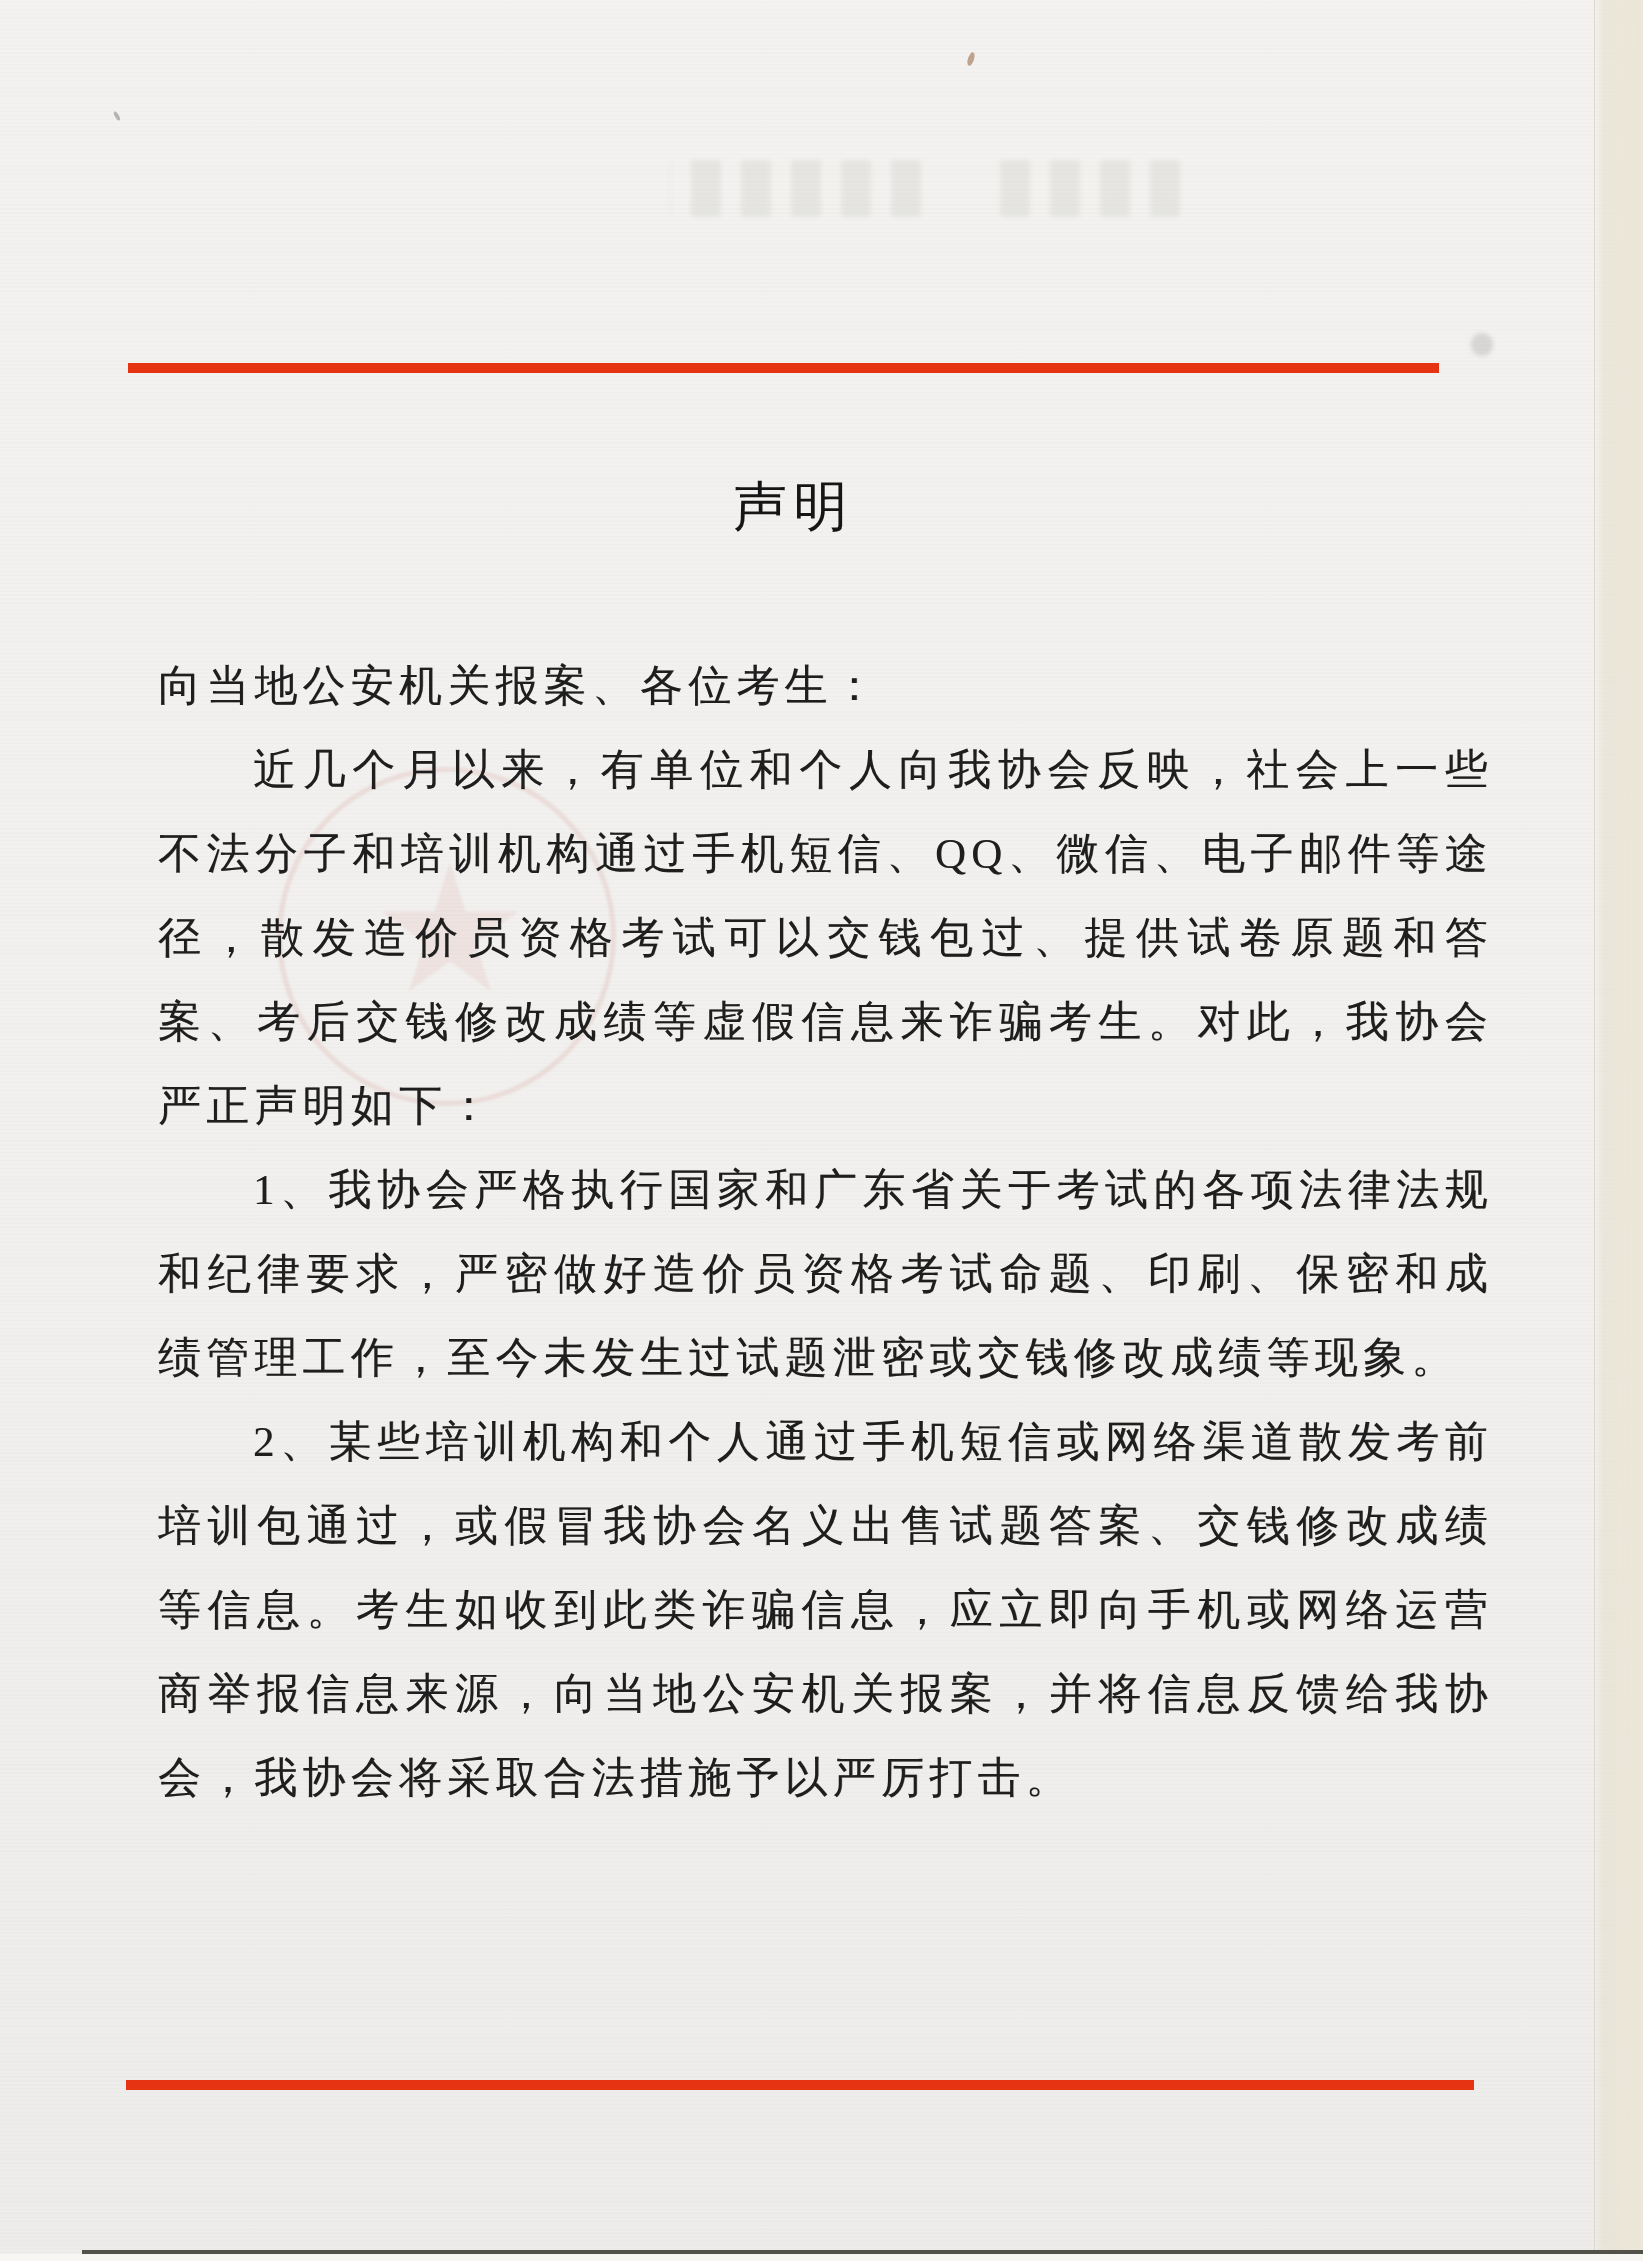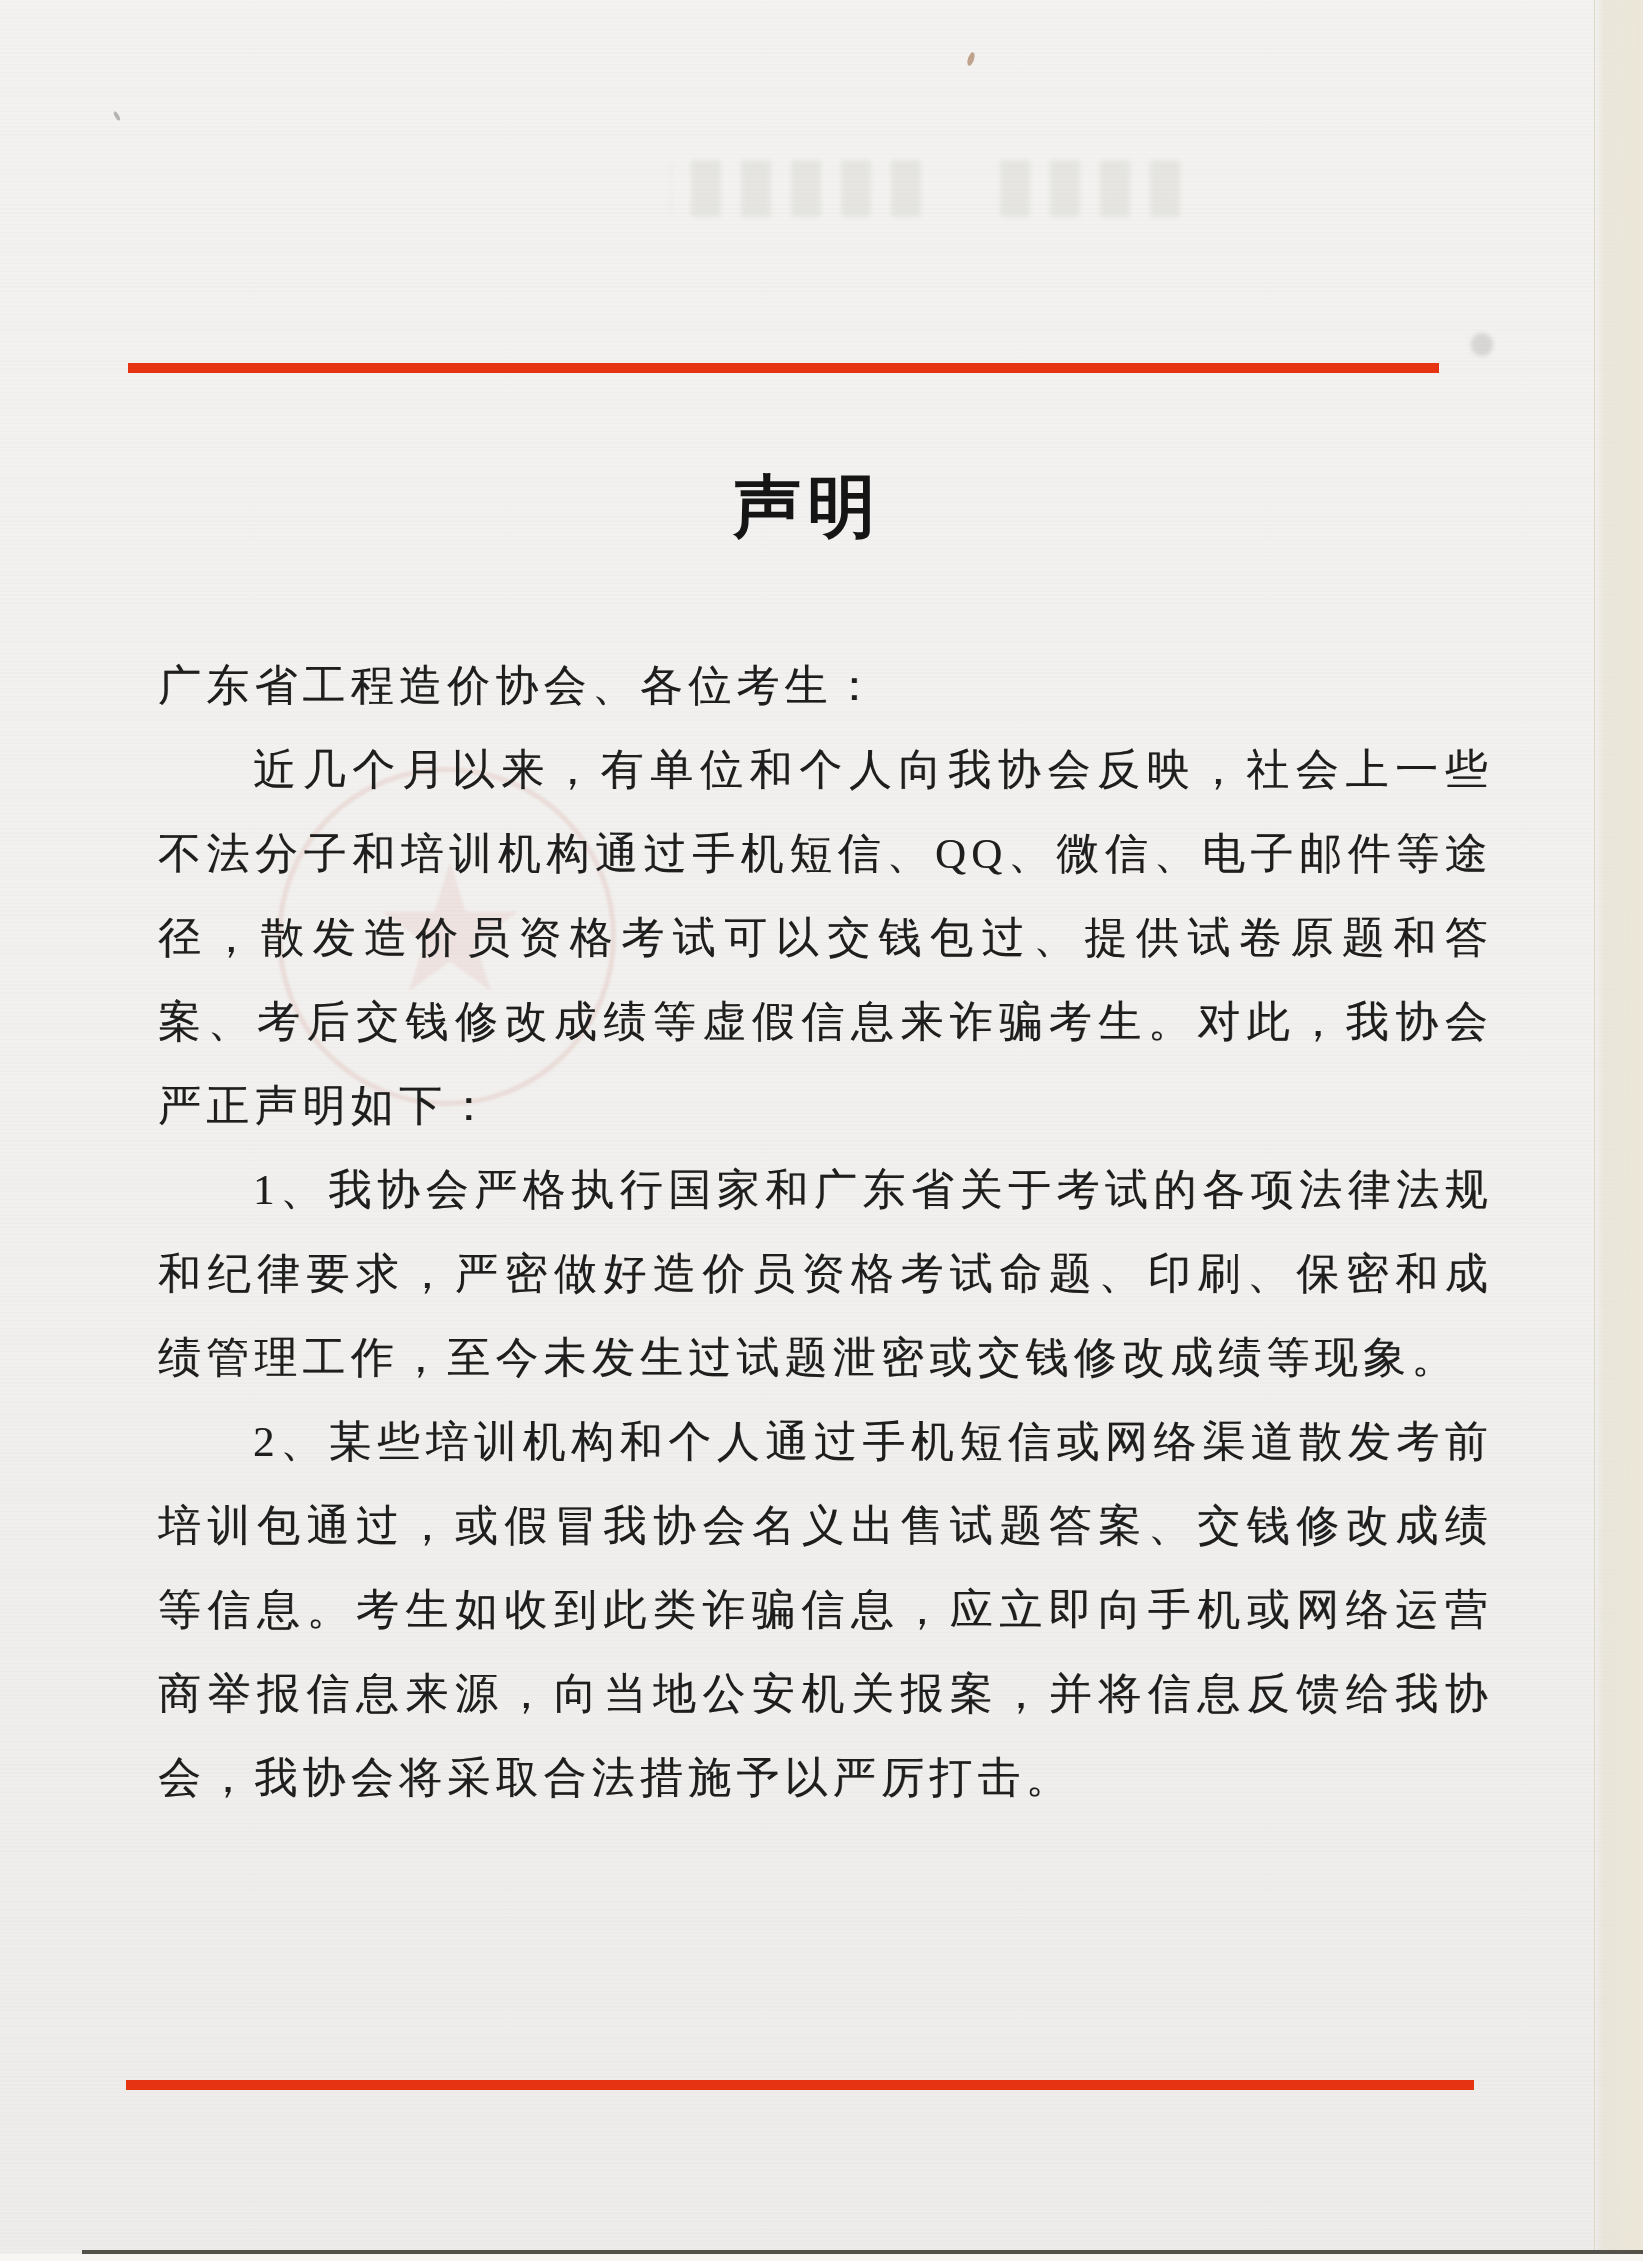--- a/index.html
+++ b/index.html
@@ -39,23 +39,23 @@
     background: #e63311;
   }
   .rule-top    { left: 128px; top: 363px;  width: 1311px; height: 10.3px; }
   .rule-bottom { left: 126px; top: 2080px; width: 1348px; height: 9.7px; }
 
   
   .doc-title {
     position: absolute;
     top: 476px;
     left: 733px;
-    font-size: 68px;
+    font-size: 54px;
     line-height: 62px;
-    font-weight: bold;
+    font-weight: normal;
     letter-spacing: 6.4px;
     color: #151515;
     white-space: nowrap;
   }
 
   
   .body-text {
     position: absolute;
     left: 158px;
     top: 644px;
@@ -151,21 +151,21 @@
 
   <div class="rule rule-top"></div>
 
   <div class="seal">
     <div class="seal-star"></div>
   </div>
 
   <div class="doc-title">声明</div>
 
   <div class="body-text">
-    <p class="salutation">广东省工程造价协会、各位考生：</p>
+    <p class="salutation">向当地公安机关报案、各位考生：</p>
     <p class="para">近几个月以来，有单位和个人向我协会反映，社会上一些不法分子和培训机构通过手机短信、QQ、微信、电子邮件等途径，散发造价员资格考试可以交钱包过、提供试卷原题和答案、考后交钱修改成绩等虚假信息来诈骗考生。对此，我协会严正声明如下：</p>
     <p class="para">1、我协会严格执行国家和广东省关于考试的各项法律法规和纪律要求，严密做好造价员资格考试命题、印刷、保密和成绩管理工作，至今未发生过试题泄密或交钱修改成绩等现象。</p>
     <p class="para">2、某些培训机构和个人通过手机短信或网络渠道散发考前培训包通过，或假冒我协会名义出售试题答案、交钱修改成绩等信息。考生如收到此类诈骗信息，应立即向手机或网络运营商举报信息来源，向当地公安机关报案，并将信息反馈给我协会，我协会将采取合法措施予以严厉打击。</p>
   </div>
 
   <div class="rule rule-bottom"></div>
 
   <div class="speck speck-1"></div>
   <div class="speck speck-2"></div>
   <div class="speck speck-3"></div>

